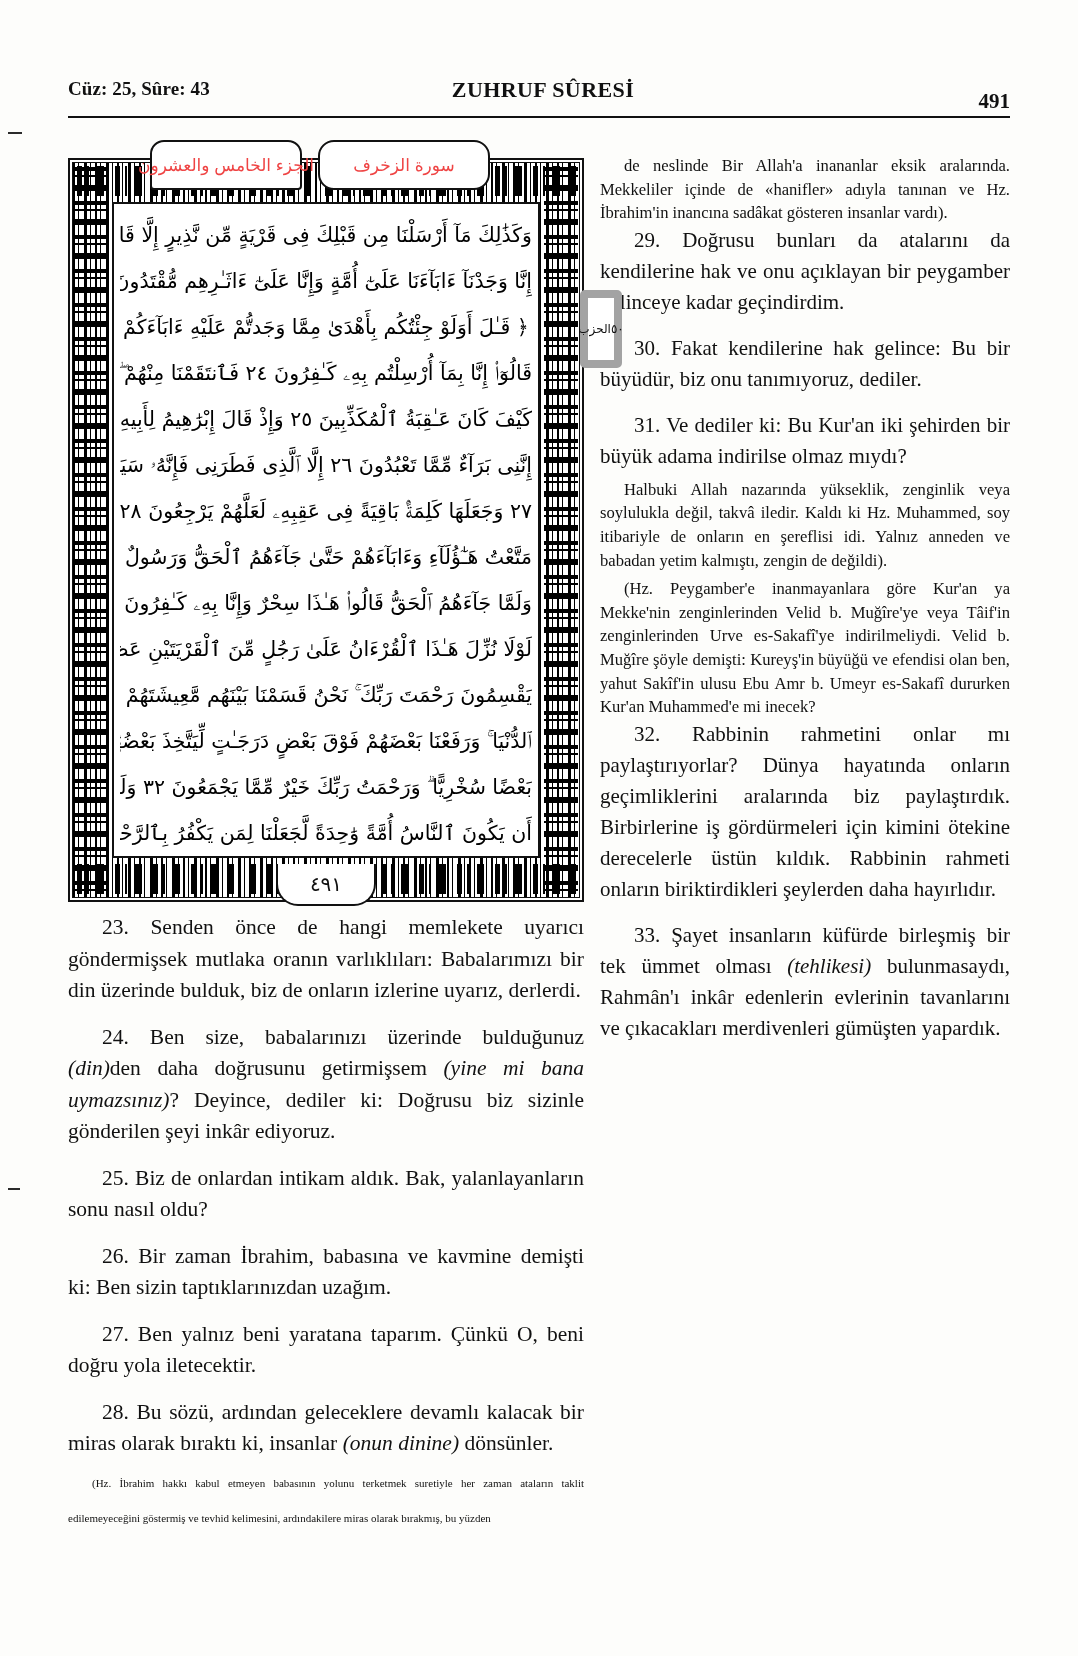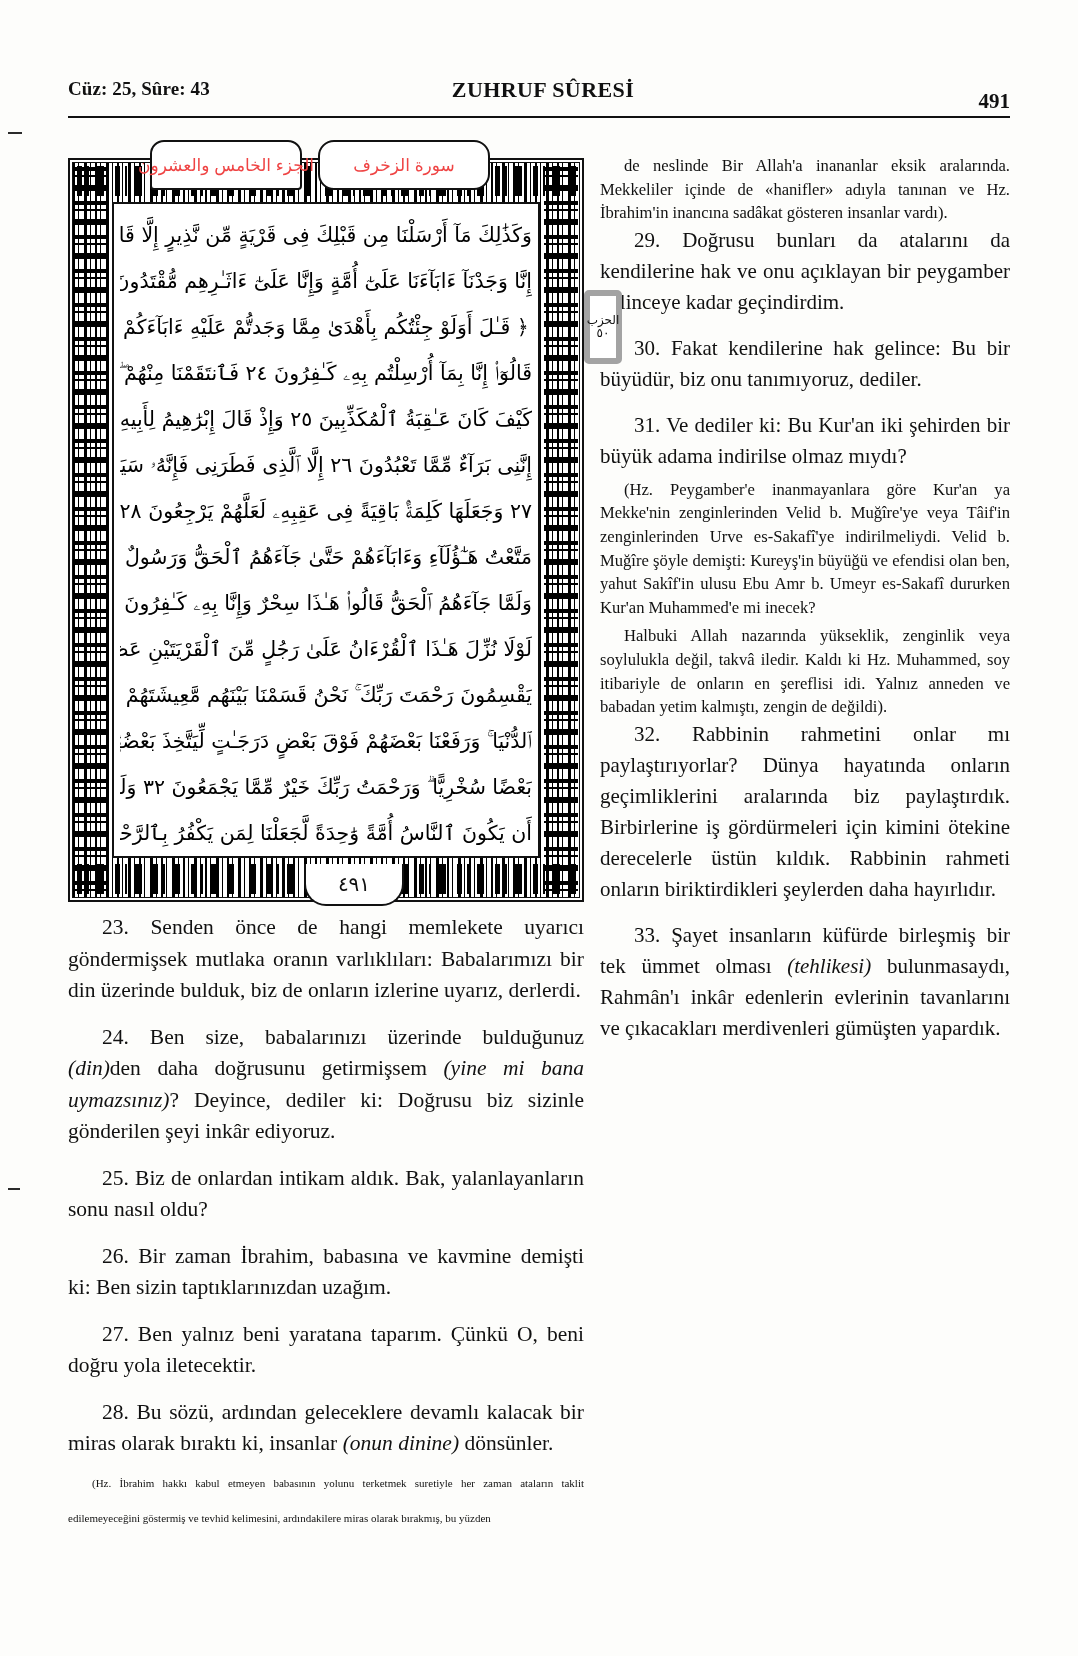--- a/index.html
+++ b/index.html
@@ -143,42 +143,41 @@
     line-height:46px;
     height:46px;
     white-space:nowrap;
     overflow:hidden;
     text-align:center;
     letter-spacing:-0.2px;
   }
   .hizb-badge{
     position:absolute;right:-38px;top:150px;
     width:26px;height:62px;
-    border:6px solid #a3a3a3;
+    border:8px solid #a3a3a3;
     border-radius:5px;
     background:#fff;
-    display:flex;flex-direction:column;align-items:center;justify-content:center;
+    display:flex;flex-direction:row;align-items:center;justify-content:center;
     font-family:"DejaVu Sans", sans-serif;
     font-size:12px;
     line-height:13px;
     z-index:7;
   }
   .page-num-cartouche{
     position:absolute;left:50%;transform:translateX(-50%);
     bottom:-4px;
     width:96px;height:40px;
     border:2px solid #111;
     border-top:none;
     border-radius:0 0 22px 22px;
     background:#fff;
     display:flex;align-items:center;justify-content:center;
     font-family:"DejaVu Sans", sans-serif;
     font-size:20px;
     z-index:8;
-    margin-left:28px;
   }
 
   
   p.tr{
     margin:0 0 0 0;
     font-size:21.5px;
     line-height:31.5px;
     text-align:justify;
     text-indent:34px;
     font-family:"Liberation Serif", serif;
@@ -265,22 +264,22 @@
   </div>
 
   <div class="col-right rtext">
     <p class="note">de neslinde Bir Allah'a inananlar eksik aralarında. Mekkeliler içinde de «hanifler» adıyla tanınan ve Hz. İbrahim'in inancına sadâkat gösteren insanlar vardı).</p>
     <div id="right-verses-a">
         <p class="tr">29. Doğrusu bunları da atalarını da kendilerine hak ve onu açıklayan bir peygamber gelinceye kadar geçindirdim.</p>
         <p class="tr">30. Fakat kendilerine hak gelince: Bu bir büyüdür, biz onu tanımıyoruz, dediler.</p>
         <p class="tr">31. Ve dediler ki: Bu Kur'an iki şehirden bir büyük adama indirilse olmaz mıydı?</p>
       </div>
     <div id="right-notes">
+        <p class="note">Halbuki Allah nazarında yükseklik, zenginlik veya soylulukla değil, takvâ iledir. Kaldı ki Hz. Muhammed, soy itibariyle de onların en şereflisi idi. Yalnız anneden ve babadan yetim kalmıştı, zengin de değildi).</p>
         <p class="note">(Hz. Peygamber'e inanmayanlara göre Kur'an ya Mekke'nin zenginlerinden Velid b. Muğîre'ye veya Tâif'in zenginlerinden Urve es-Sakafî'ye indirilmeliydi. Velid b. Muğîre şöyle demişti: Kureyş'in büyüğü ve efendisi olan ben, yahut Sakîf'in ulusu Ebu Amr b. Umeyr es-Sakafî dururken Kur'an Muhammed'e mi inecek?</p>
-        <p class="note">Halbuki Allah nazarında yükseklik, zenginlik veya soylulukla değil, takvâ iledir. Kaldı ki Hz. Muhammed, soy itibariyle de onların en şereflisi idi. Yalnız anneden ve babadan yetim kalmıştı, zengin de değildi).</p>
       </div>
     <div id="right-verses-b">
         <p class="tr">32. Rabbinin rahmetini onlar mı paylaştırıyorlar? Dünya hayatında onların geçimliklerini aralarında biz paylaştırdık. Birbirlerine iş gördürmeleri için kimini ötekine derecelerle üstün kıldık. Rabbinin rahmeti onların biriktirdikleri şeylerden daha hayırlıdır.</p>
         <p class="tr">33. Şayet insanların küfürde birleşmiş bir tek ümmet olması <i>(tehlikesi)</i> bulunmasaydı, Rahmân'ı inkâr edenlerin evlerinin tavanlarını ve çıkacakları merdivenleri gümüşten yapardık.</p>
       </div>
   </div>
 
 </div>
 
 </body></html>

